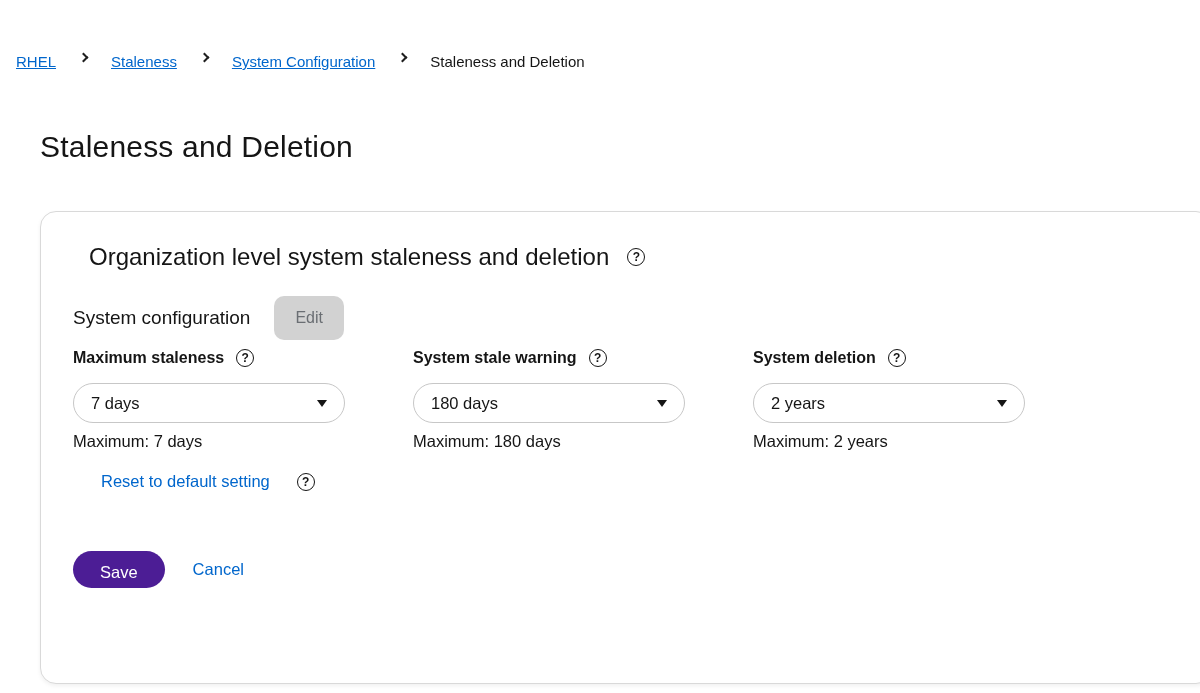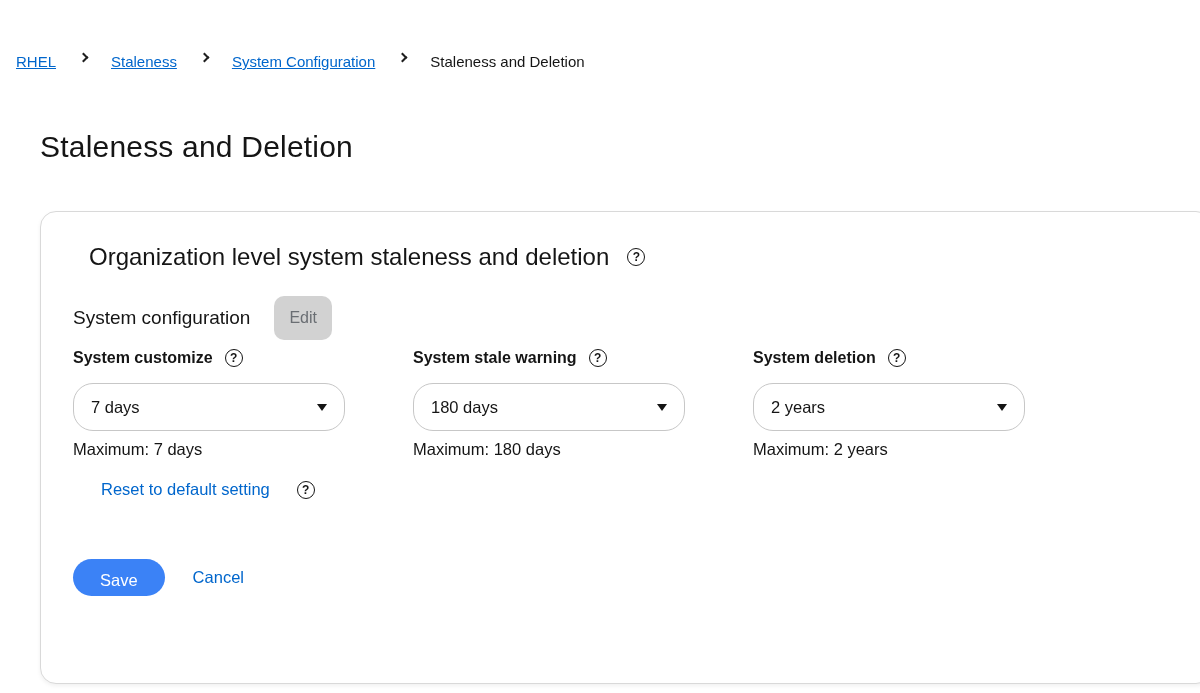--- a/index.html
+++ b/index.html
@@ -99,21 +99,21 @@
     color: #151515;
   }
   .edit-button {
     margin-left: 24px;
     background: #d2d2d2;
     color: #6a6e73;
     border: none;
     border-radius: 10px;
     font-family: "Liberation Sans", sans-serif;
     font-size: 16px;
-    padding: 13px 15px;
+    padding: 13px 21px;
     cursor: not-allowed;
   }
 
   
   .fields-row {
     margin-top: 9px;
     display: flex;
     column-gap: 68px;
   }
   .field-group { width: 272px; }
@@ -122,21 +122,21 @@
     align-items: center;
     gap: 12px;
   }
   .field-label {
     font-size: 16px;
     font-weight: 700;
     color: #151515;
   }
   .select-toggle {
     margin-top: 16px;
-    height: 48px;
+    height: 40px;
     width: 100%;
     background: #fff;
     border: 1px solid #c7c7c7;
     border-radius: 20px;
     display: flex;
     align-items: center;
     justify-content: space-between;
     padding: 0 17px;
     font-size: 16.5px;
     color: #151515;
@@ -171,21 +171,21 @@
 
   
   .actions-row {
     margin-top: 60px;
     display: flex;
     align-items: center;
   }
   .save-button {
     height: 37px;
     padding: 12px 27px;
-    background: #3b82f6;
+    background: #4c1d95;
     color: #ffffff;
     border: none;
     border-radius: 19px;
     font-family: "Liberation Sans", sans-serif;
     font-size: 16.5px;
     cursor: pointer;
   }
   .cancel-link {
     margin-left: 28px;
     font-size: 16.5px;
@@ -219,21 +219,21 @@
 
   <div class="section-row">
     <span class="section-title">System configuration</span>
     <button class="edit-button" disabled="">Edit</button>
   </div>
 
   <div class="fields-row">
 
     <div class="field-group">
       <div class="field-label-row">
-        <span class="field-label">System customize</span>
+        <span class="field-label">Maximum staleness</span>
         <span class="help-icon">?</span>
       </div>
       <div class="select-toggle">
         <span>7 days</span>
         <span class="caret-down"></span>
       </div>
       <div class="field-helper">Maximum: 7 days</div>
     </div>
 
     <div class="field-group">

